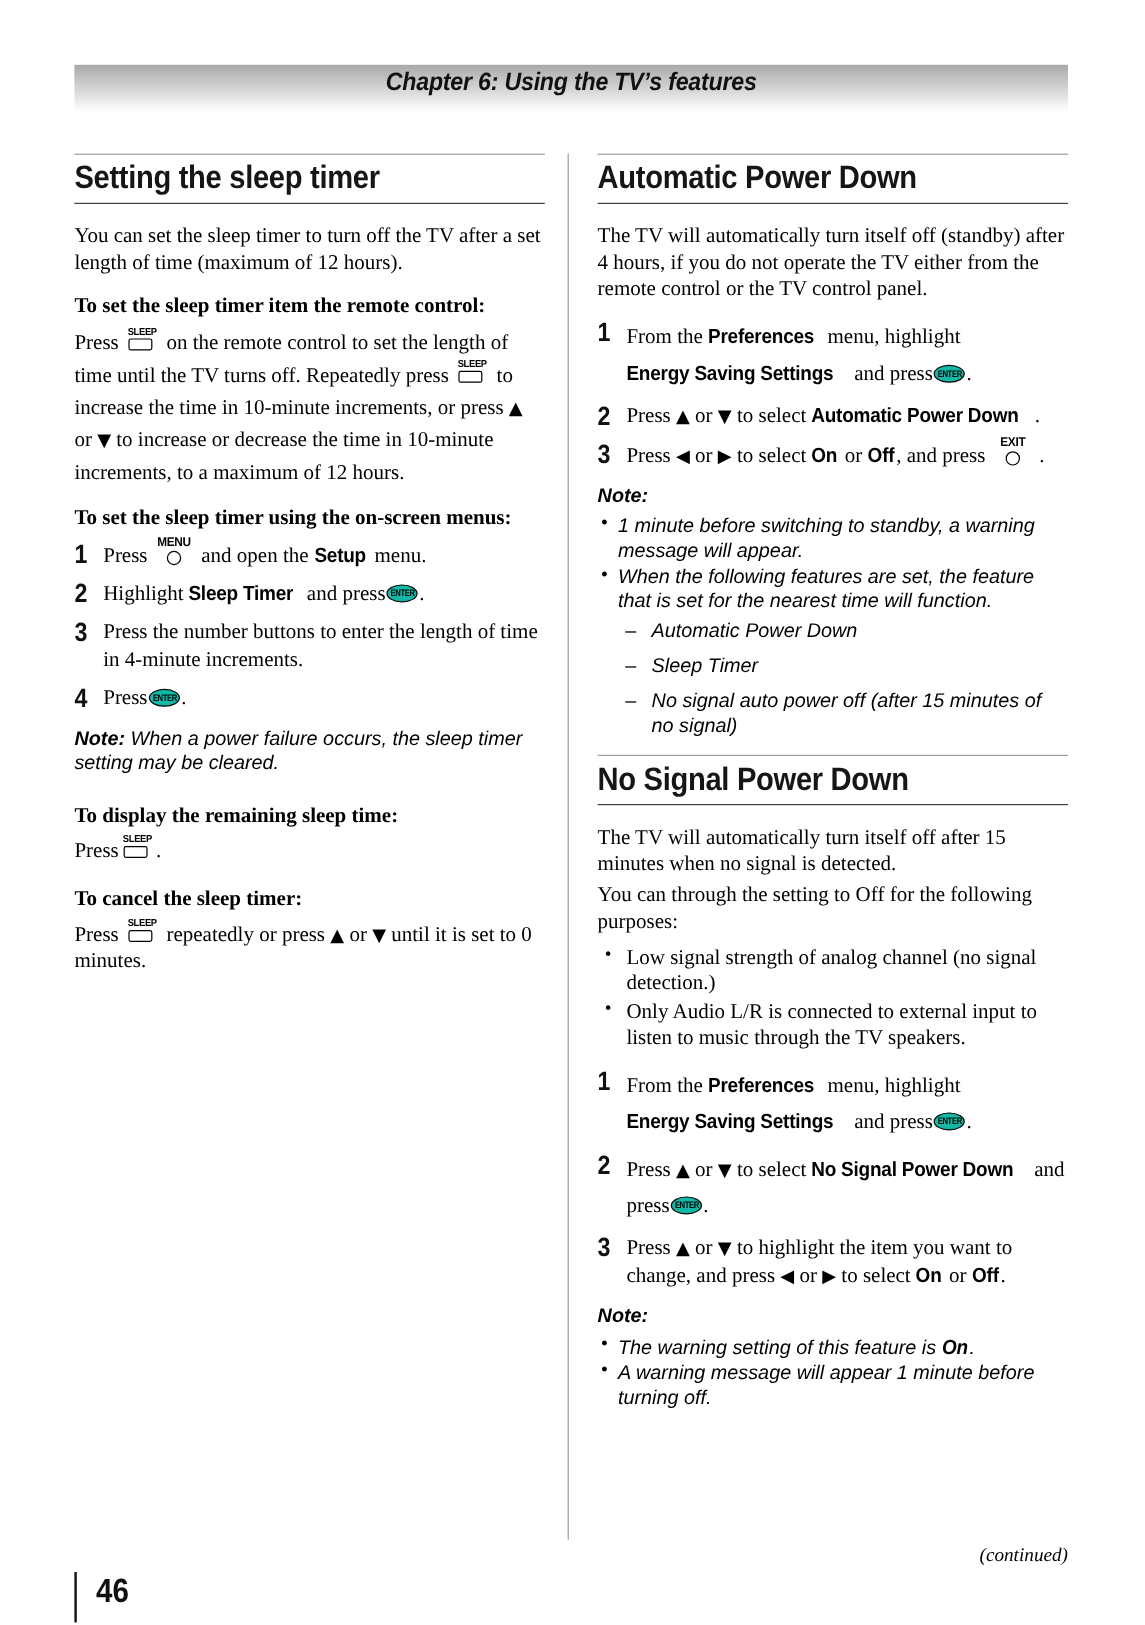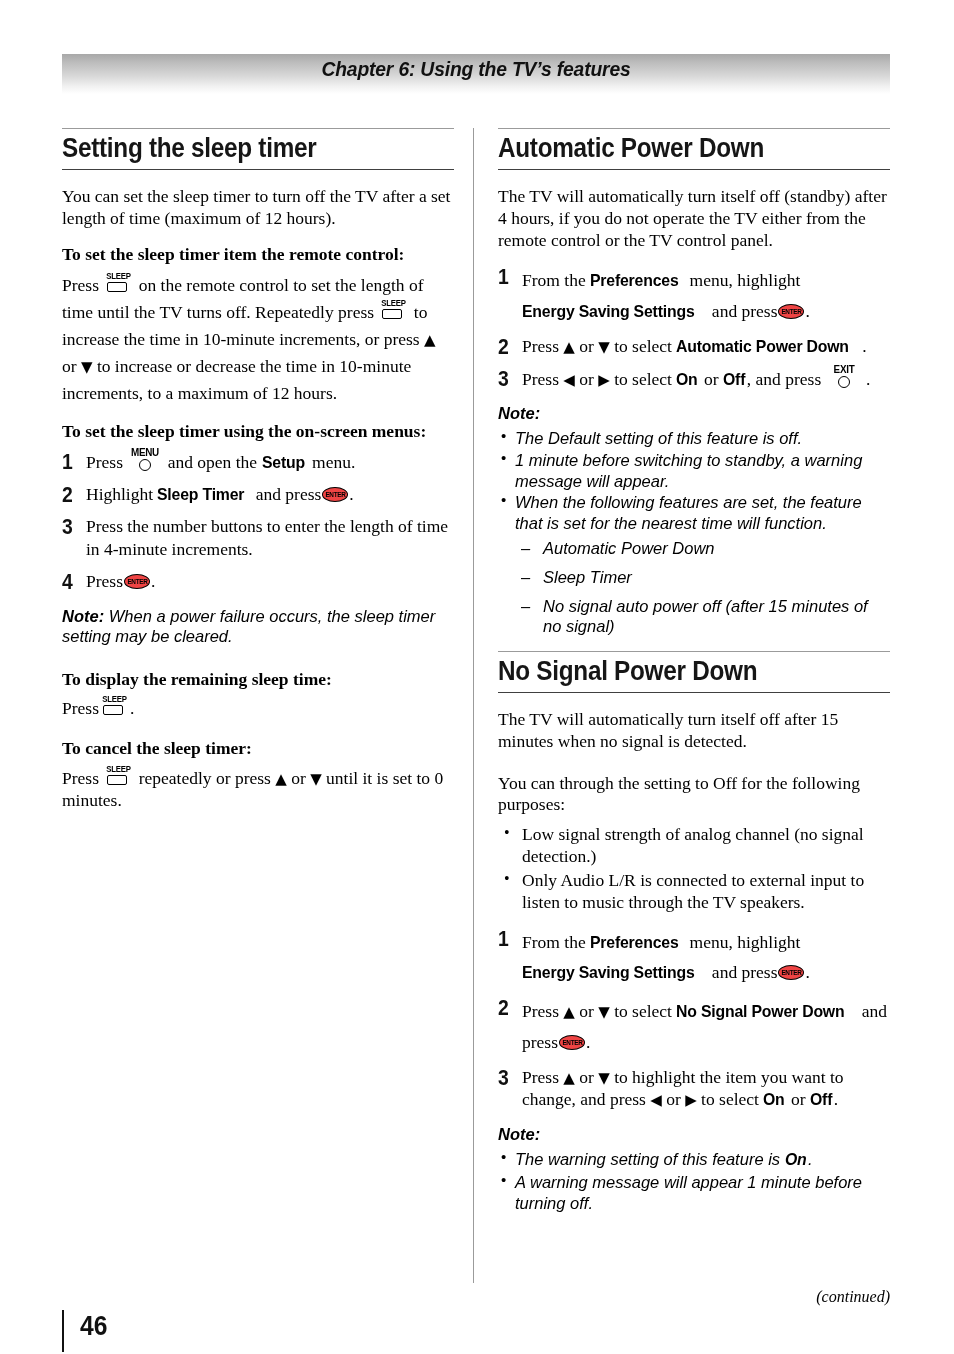--- a/index.html
+++ b/index.html
@@ -93,21 +93,21 @@
     color: #000;
   }
 
   
   p.body {
     margin: 0 0 14px 0;
     font-size: 17.5px;
     line-height: 1.25;
     color: #000;
   }
-  p.tight { margin-bottom: 20px; }
+  p.tight { margin-bottom: 4px; }
 
   
   .steps { margin: 0 0 13px 0; }
   .step {
     display: flex;
     align-items: flex-start;
     margin-bottom: 9px;
   }
   .step-num {
     font-family: "Liberation Sans", sans-serif;
@@ -289,21 +289,21 @@
   }
 
   
   .key-enter {
     width: 26px;
     height: 15px;
     margin: 0 1px -2px 1px;
     border: 1.6px solid #000;
     border-radius: 50%;
     box-sizing: border-box;
-    background: #ef4444;
+    background: #14b8a6;
     text-align: center;
     overflow: hidden;
   }
   .key-enter .cap {
     display: block;
     font-family: "Liberation Sans", sans-serif;
     font-weight: bold;
     font-size: 8px;
     line-height: 13px;
     letter-spacing: -0.4px;
@@ -507,21 +507,20 @@
         </span>
         <span>.</span>
       </div>
     </div>
 
   </div>
 
   <div class="note-heading">Note:</div>
 
   <ul class="note-bullets">
-    <li>The Default setting of this feature is off.</li>
     <li>1 minute before switching to standby, a warning message will appear.</li>
     <li>
       <span>When the following features are set, the feature that is set for the nearest time will function.</span>
       <ul class="note-sub">
         <li>Automatic Power Down</li>
         <li>Sleep Timer</li>
         <li>No signal auto power off (after 15 minutes of no signal)</li>
       </ul>
     </li>
   </ul>

